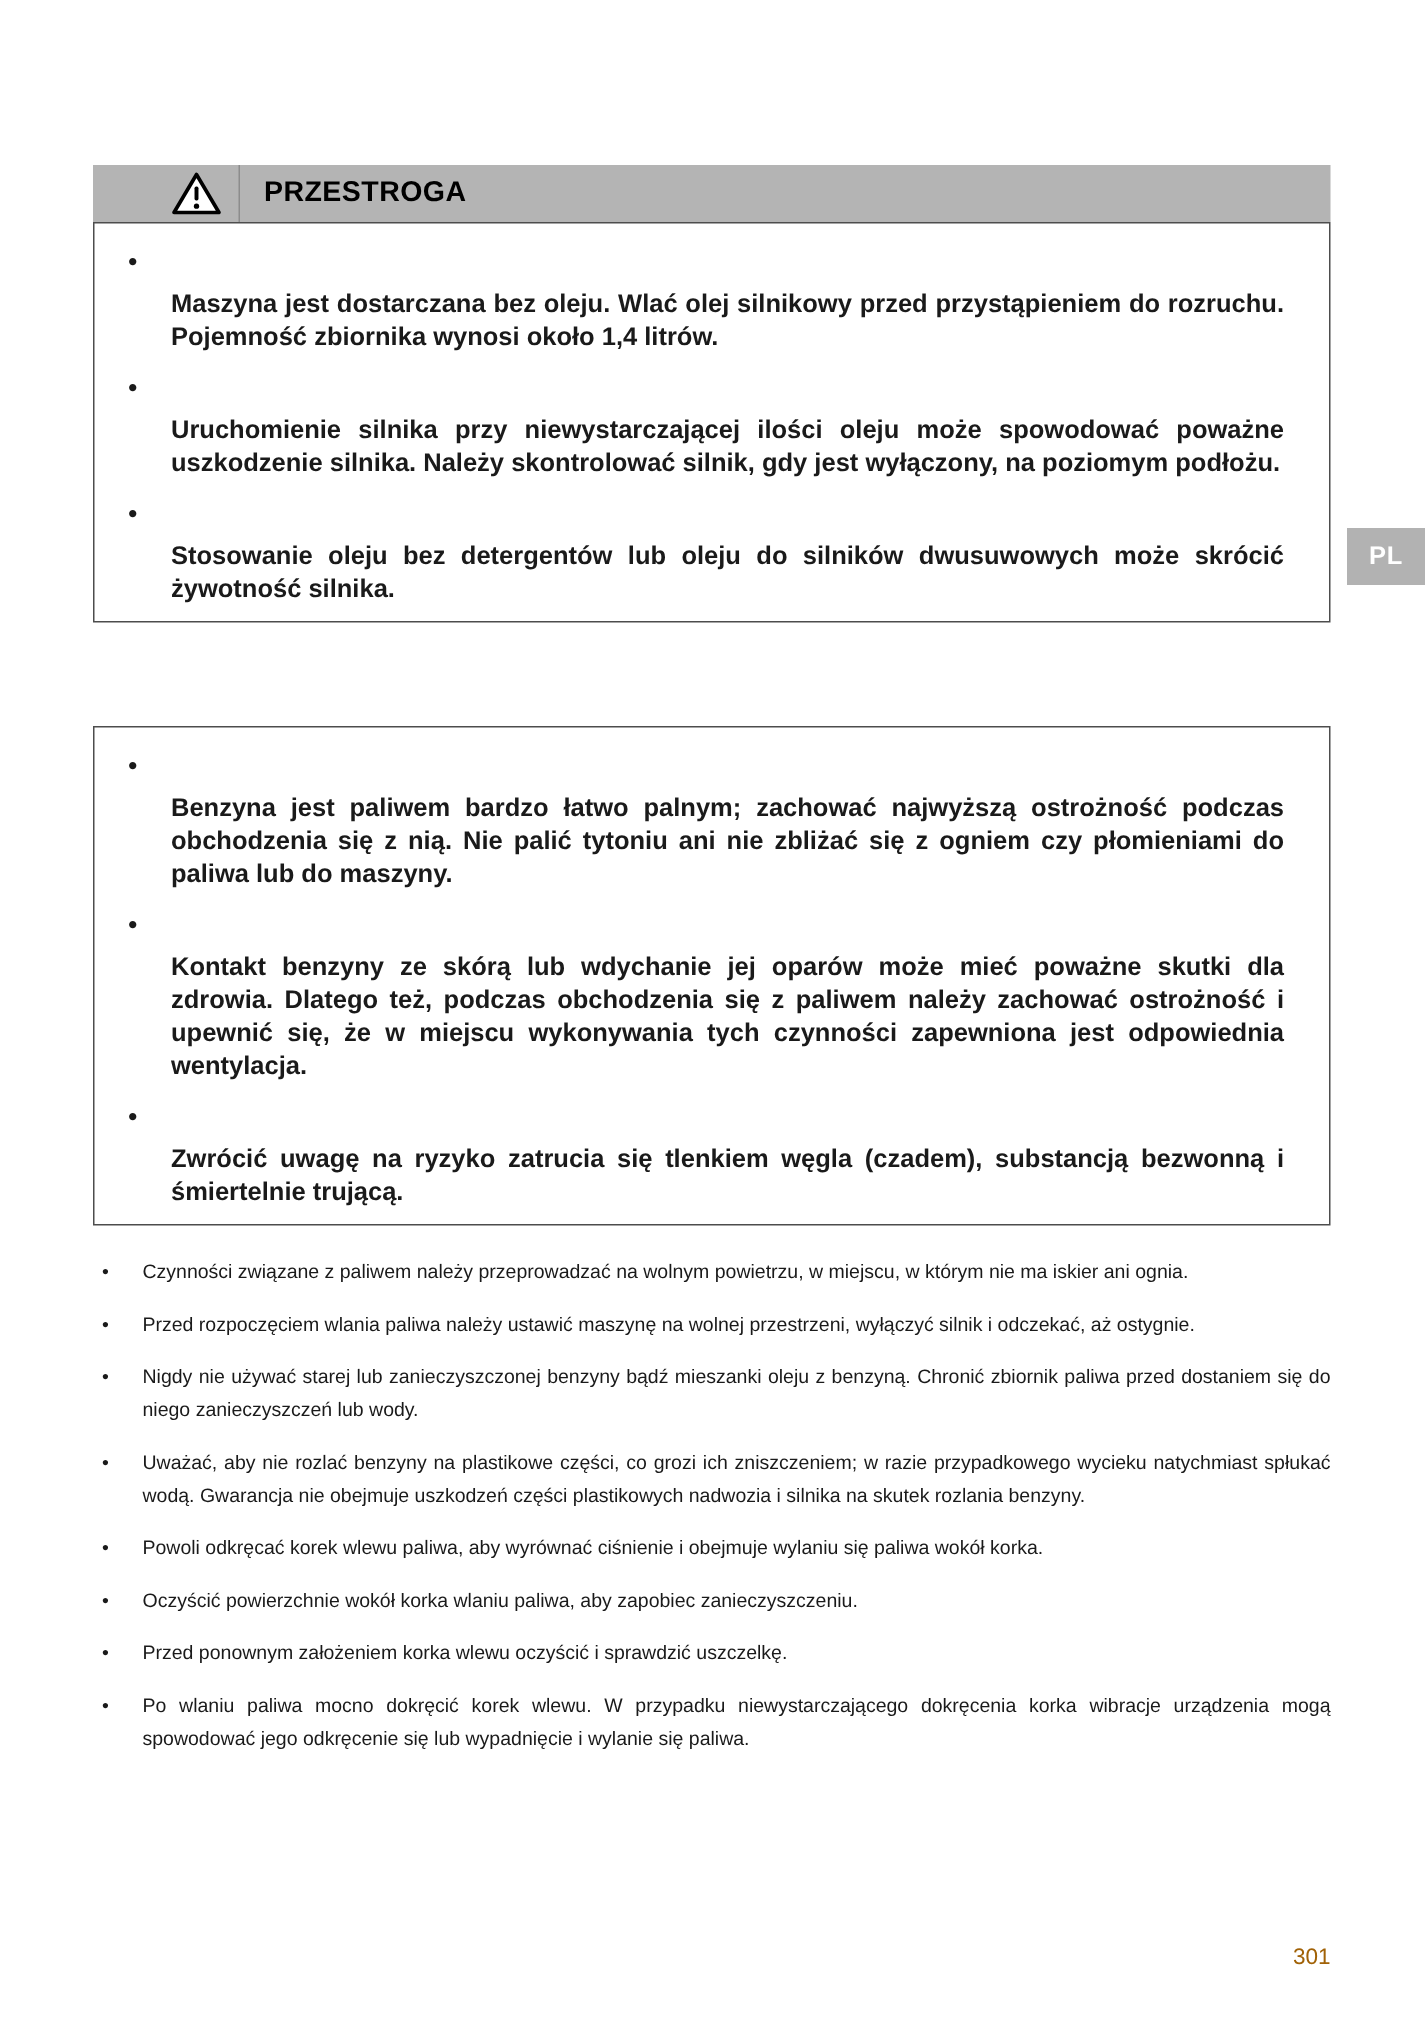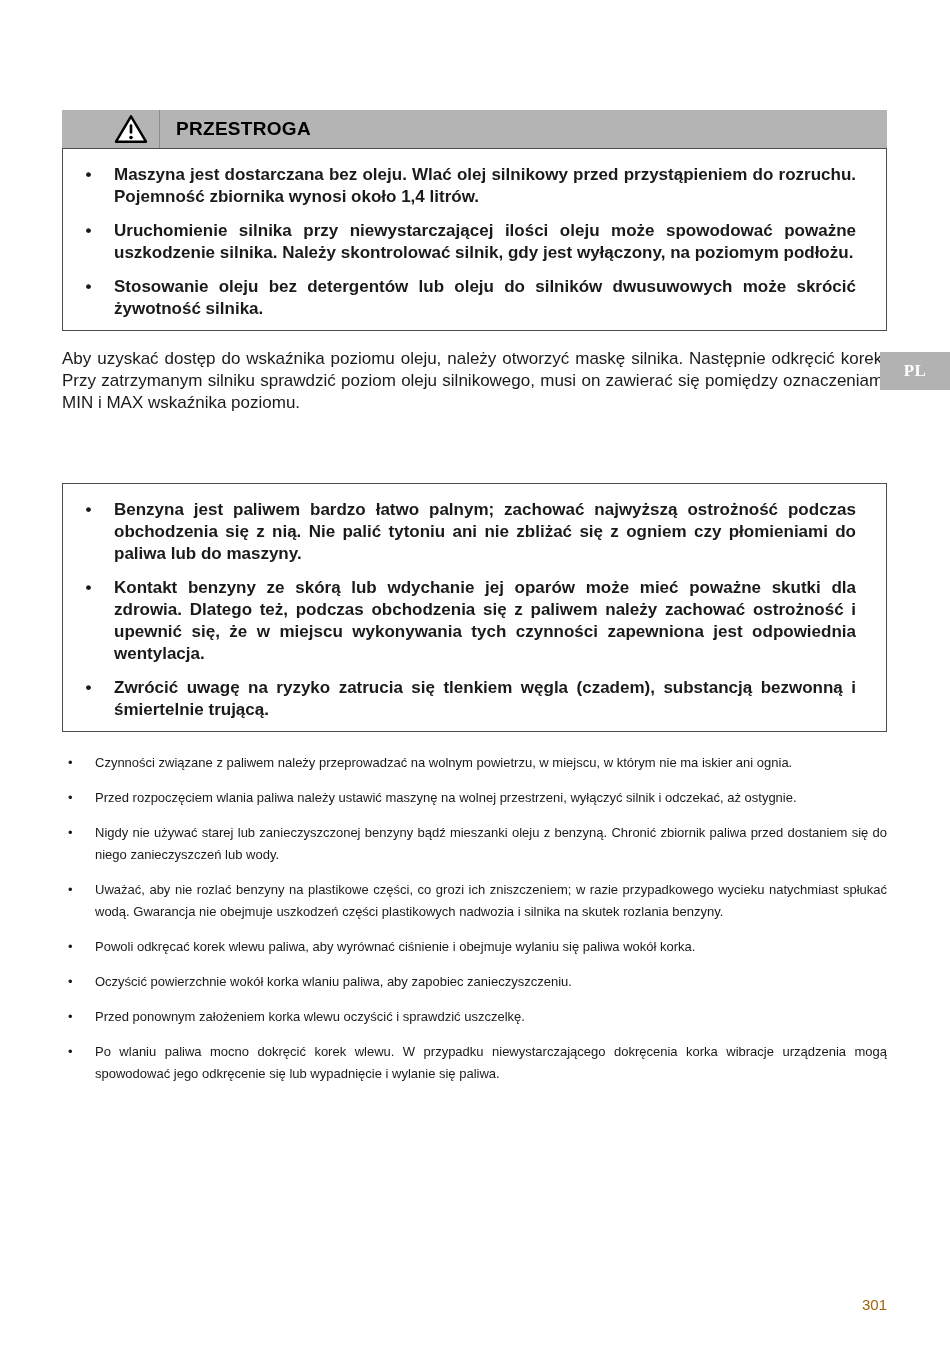--- a/index.html
+++ b/index.html
@@ -63,44 +63,44 @@
     font-weight: 700;
     font-size: 17px;
     line-height: 22px;
   }
   .notice-body .bullet-text {
     flex: 1;
     font-size: 17px;
     font-weight: 700;
     line-height: 22px;
     text-align: justify;
+    margin-top: 28px;
   }
 
   
   .body-paragraph {
     margin-top: 17px;
     font-size: 17px;
     line-height: 22px;
     text-align: justify;
   }
 
   
   .lang-tab {
     position: absolute;
     right: 0; top: 352px;
-    width: 70px; height: 38px;
+    width: 52px; height: 38px;
     background: #b2b2b2;
     color: #ffffff;
     font-size: 17px;
     font-weight: 700;
     display: flex;
     align-items: center;
     justify-content: center;
     letter-spacing: 0.5px;
-    font-family: Liberation Serif, serif;
   }
 
   .warning-box { margin-top: 69px; }
 
   
   .fuel-list { margin-top: 20px; }
   .fuel-list .bullet-item {
     display: flex;
     margin-bottom: 13px;
   }
@@ -156,21 +156,20 @@
           <span class="dot">•</span>
           <p class="bullet-text">Uruchomienie silnika przy niewystarczającej ilości oleju może spowodować poważne uszkodzenie silnika. Należy skontrolować silnik, gdy jest wyłączony, na poziomym podłożu.</p>
         </div>
         <div class="bullet-item">
           <span class="dot">•</span>
           <p class="bullet-text">Stosowanie oleju bez detergentów lub oleju do silników dwusuwowych może skrócić żywotność silnika.</p>
         </div>
       </div>
   </section>
 
-  <p class="body-paragraph">Aby uzyskać dostęp do wskaźnika poziomu oleju, należy otworzyć maskę silnika. Następnie odkręcić korek. Przy zatrzymanym silniku sprawdzić poziom oleju silnikowego, musi on zawierać się pomiędzy oznaczeniami MIN i MAX wskaźnika poziomu.</p>
 
   <section class="notice-box warning-box">
     <div class="notice-body">
         <div class="bullet-item">
           <span class="dot">•</span>
           <p class="bullet-text">Benzyna jest paliwem bardzo łatwo palnym; zachować najwyższą ostrożność podczas obchodzenia się z nią. Nie palić tytoniu ani nie zbliżać się z ogniem czy płomieniami do paliwa lub do maszyny.</p>
         </div>
         <div class="bullet-item">
           <span class="dot">•</span>
           <p class="bullet-text">Kontakt benzyny ze skórą lub wdychanie jej oparów może mieć poważne skutki dla zdrowia. Dlatego też, podczas obchodzenia się z paliwem należy zachować ostrożność i upewnić się, że w miejscu wykonywania tych czynności zapewniona jest odpowiednia wentylacja.</p>

